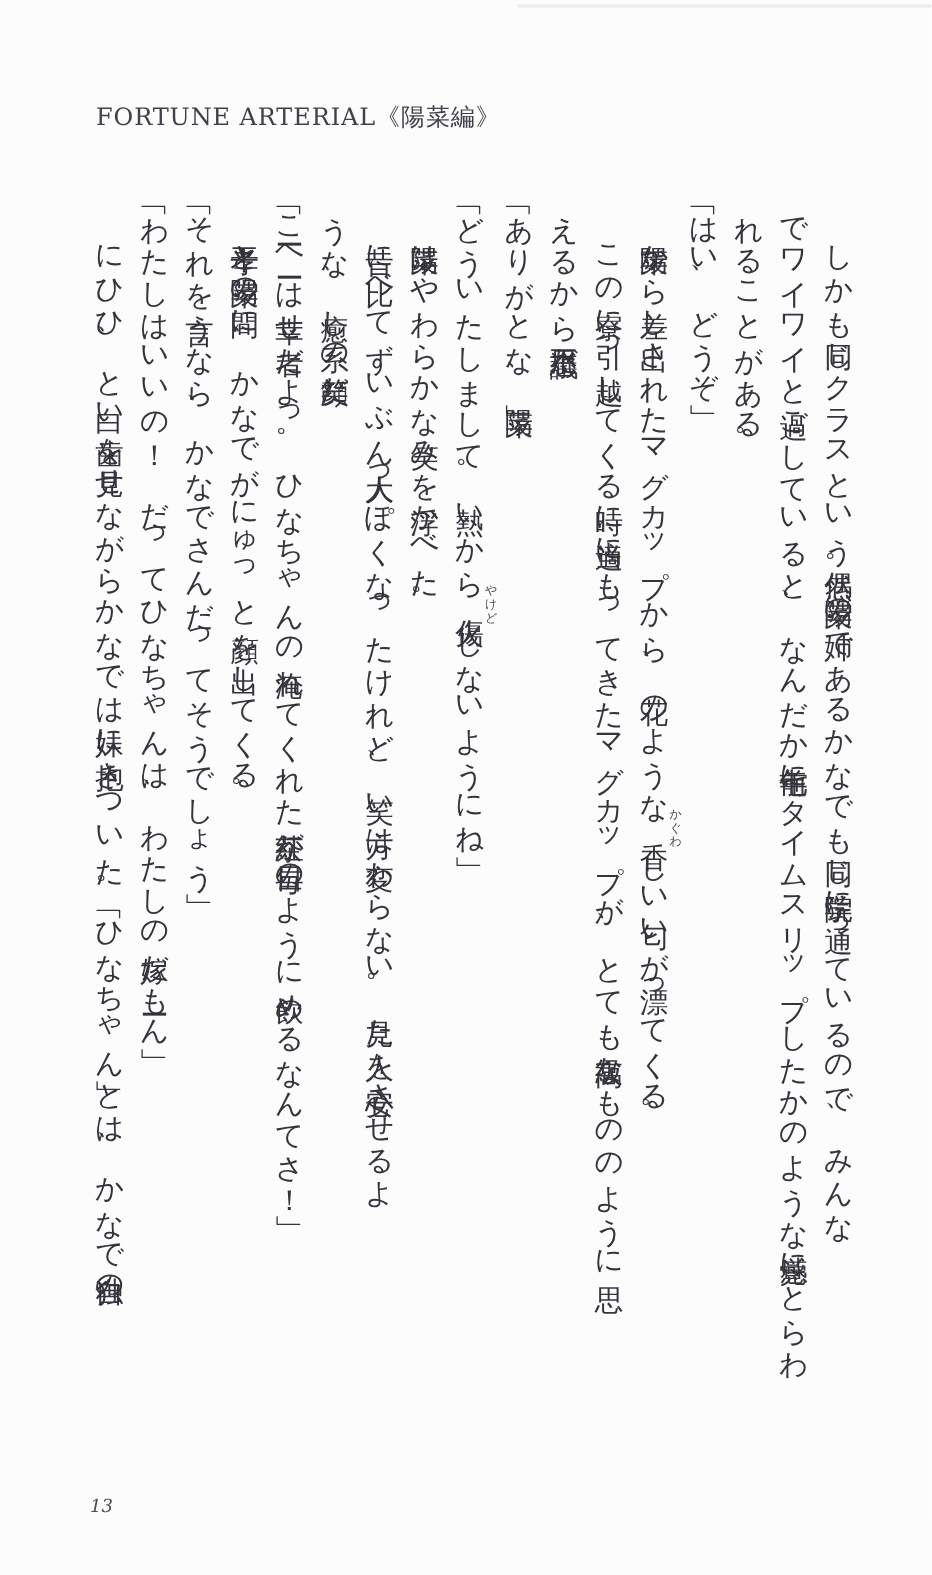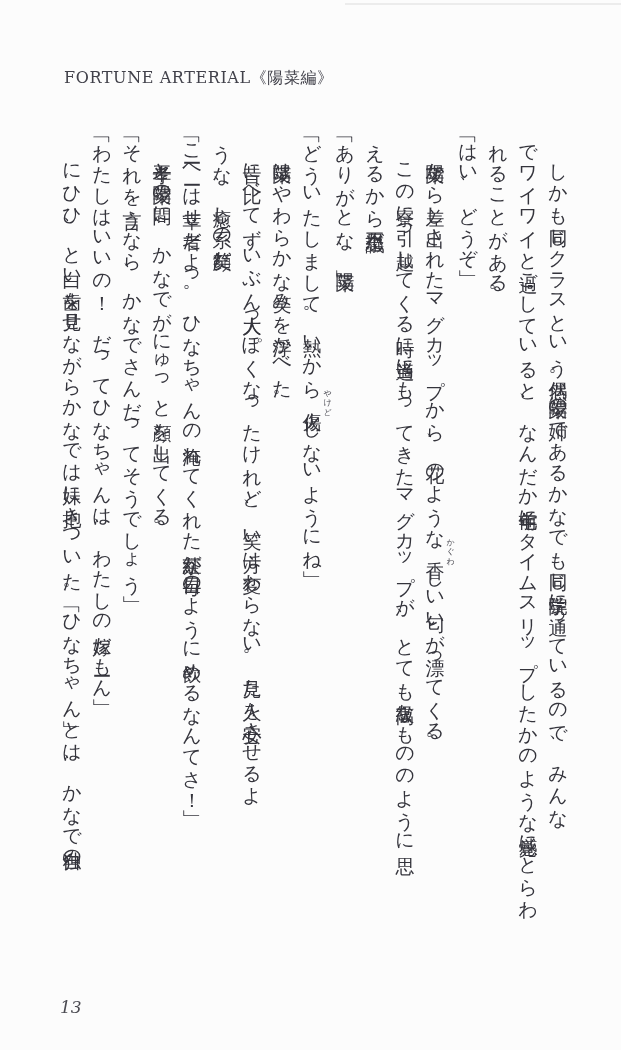--- a/index.html
+++ b/index.html
@@ -56,21 +56,21 @@
   .body-text rt {
     font-size: 8px;
     letter-spacing: 0;
     color: #4a4a52;
     line-height: 1;
   }
   .page-number {
     position: absolute;
     left: 60px;
     top: 997px;
-    font-size: 17px;
+    font-size: 12px;
     font-style: italic;
     color: #4b4b52;
   }
 </style>
 </head>
 <body>
 
 <div class="page">
   <div class="scan-artifact-top"></div>
 

